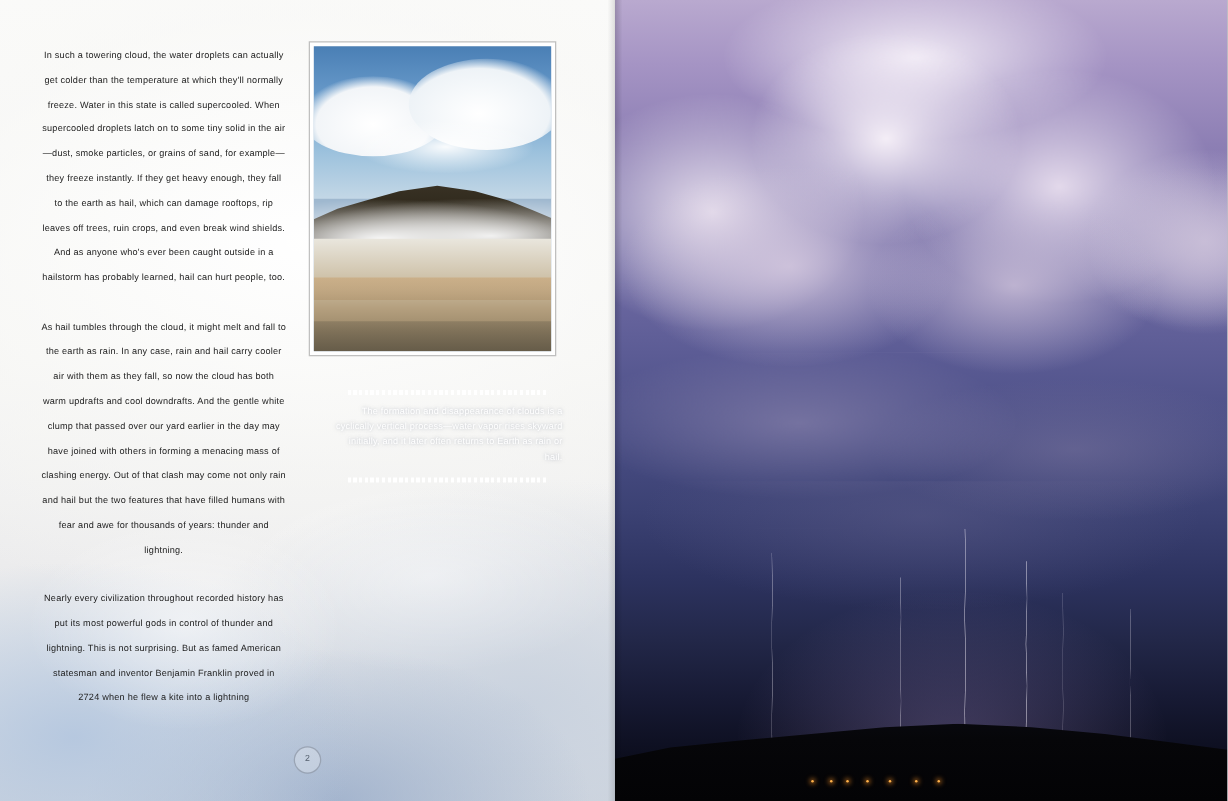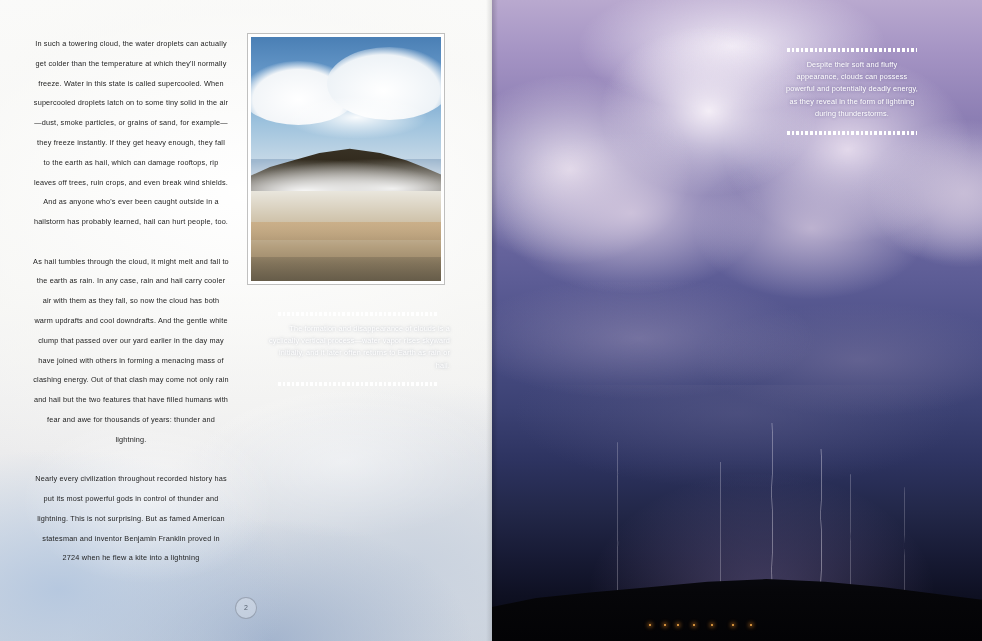--- a/index.html
+++ b/index.html
@@ -352,21 +352,16 @@
     <div class="town-lights">
       <i style="left:0%"></i>
         <i style="left:14%"></i>
         <i style="left:26%"></i>
       <i style="left:41%"></i>
         <i style="left:58%"></i>
         <i style="left:77%"></i>
         <i style="left:94%"></i>
     </div>
 
-    <div class="right-caption">
-      <div class="cap-rule"></div>
-      <div class="cap-text">Despite their soft and fluffy appearance, clouds can possess powerful and potentially deadly energy, as they reveal in the form of lightning during thunderstorms.</div>
-      <div class="cap-rule bottom"></div>
-    </div>
   </div>
 
   <div class="gutter"></div>
 </div>
 
 </body></html>

